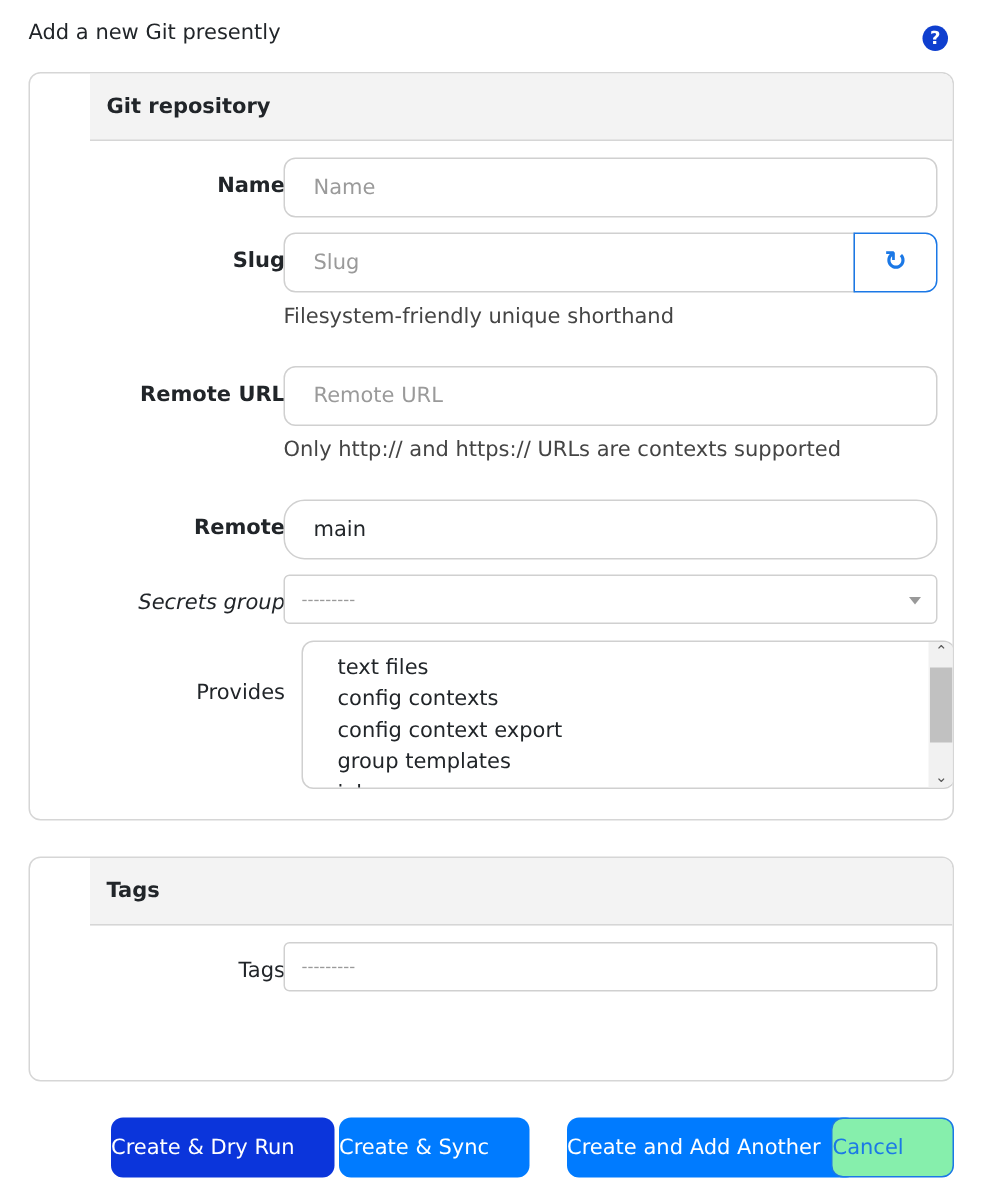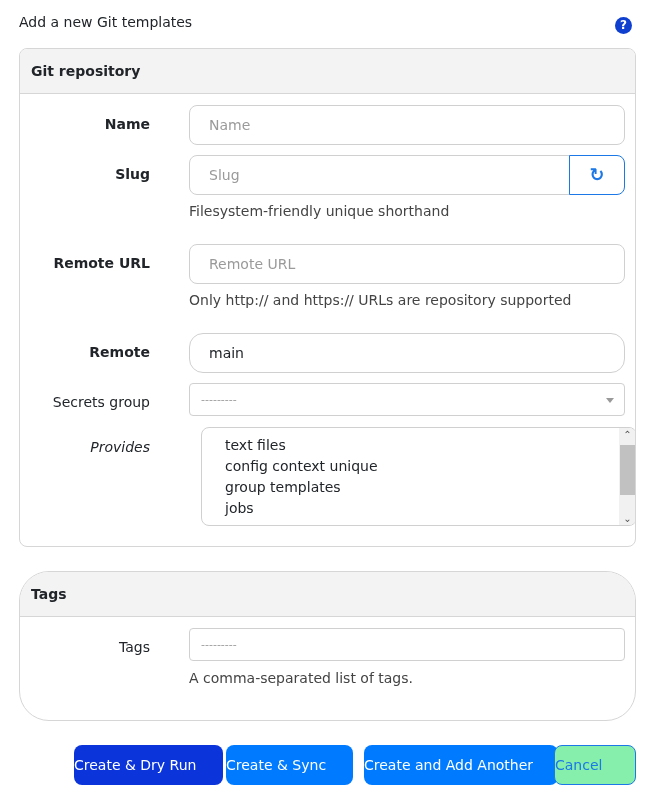--- a/index.html
+++ b/index.html
@@ -1,85 +1,85 @@
 <!DOCTYPE html>
 <html><head>
 <meta charset="utf-8">
 <style>
   * { box-sizing: border-box; }
   body { margin: 0; width: 656px; height: 801px; background: #fff; font-family: "DejaVu Sans", sans-serif; color: #212529; font-size: 14px; position: relative; overflow: hidden; }
   .page-title { position: absolute; left: 19px; top: 14px; font-size: 14px; }
   .help-icon { position: absolute; left: 615px; top: 17px; width: 17px; height: 17px; border-radius: 50%; background: #0f3fcf; color: #fff; font-size: 12px; font-weight: bold; text-align: center; line-height: 17px; }
-  .panel { position: absolute; left: 19px; width: 617px; border: 1px solid #d6d6d6; border-radius: 8px; overflow: hidden; background: #fff; }
+  .panel { position: absolute; left: 19px; width: 617px; border: 1px solid #d6d6d6; border-radius: 8px; overflow: hidden; background: #fff; padding-left: 40px; }
   .panel-heading { background: #f3f3f3; border-bottom: 1px solid #d6d6d6; height: 45px; padding-left: 11px; line-height: 45px; font-weight: bold; font-size: 14px; }
   .label { position: absolute; width: 130px; text-align: right; font-size: 14px; }
   .label.bold { font-weight: bold; }
   .input { position: absolute; left: 169px; width: 436px; height: 40px; border: 1px solid #d0d0d0; border-radius: 8px; padding-left: 19px; line-height: 38px; font-size: 14px; color: #9a9a9a; background: #fff; }
   .input.filled { color: #212529; border-radius: 14px; }
   .help { position: absolute; left: 169px; font-size: 14px; color: #444; }
   .refresh-btn { position: absolute; left: 549px; width: 56px; height: 40px; border: 1px solid #1b78e6; border-radius: 0 8px 8px 0; color: #1b78e6; text-align: center; line-height: 38px; font-size: 18px; font-weight: bold; background: #fff; }
   .select { position: absolute; left: 169px; width: 436px; height: 33px; border: 1px solid #d0d0d0; border-radius: 4px; padding-left: 11px; line-height: 31px; color: #9a9a9a; font-size: 11px; }
   .caret { position: absolute; right: 10px; top: 14px; width: 0; height: 0; border-left: 4px solid transparent; border-right: 4px solid transparent; border-top: 5px solid #999; }
   .listbox { position: absolute; left: 169px; width: 436px; height: 99px; border: 1px solid #d0d0d0; border-radius: 8px; overflow: hidden; margin-left: 12px; }
   .list-item { padding-left: 23px; height: 21px; line-height: 21px; font-size: 14px; }
   .list-items { padding-top: 7px; }
   .scrollbar { position: absolute; right: 0; top: 0; width: 17px; height: 97px; background: #f1f1f1; }
   .thumb { position: absolute; left: 1px; top: 17px; width: 15px; height: 50px; background: #c1c1c1; }
   .arrow { position: absolute; left: 0; width: 17px; text-align: center; font-size: 10px; color: #555; }
   .btn { position: absolute; top: 745px; height: 40px; border-radius: 8px; color: #fff; text-align: left; line-height: 40px; font-size: 14px; }
 </style>
 </head>
 <body>
 
-<div class="page-title">Add a new Git templates</div>
+<div class="page-title">Add a new Git presently</div>
 <div class="help-icon">?</div>
 
 <div class="panel" style="top:48px;height:499px;">
   <div class="panel-heading">Git repository</div>
 
   <div class="label bold" style="top:67px;">Name</div>
   <div class="input" style="top:56px;">Name</div>
 
   <div class="label bold" style="top:117px;">Slug</div>
   <div class="input" style="top:106px;width:381px;border-radius:8px 0 0 8px;">Slug</div>
   <div class="refresh-btn" style="top:106px;"><span>↻</span></div>
   <div class="help" style="top:154px;">Filesystem-friendly unique shorthand</div>
 
   <div class="label bold" style="top:206px;">Remote URL</div>
   <div class="input" style="top:195px;">Remote URL</div>
-  <div class="help" style="top:243px;">Only http:// and https:// URLs are repository supported</div>
+  <div class="help" style="top:243px;">Only http:// and https:// URLs are contexts supported</div>
 
   <div class="label bold" style="top:295px;">Remote</div>
   <div class="input filled" style="top:284px;">main</div>
 
-  <div class="label" style="top:345px;">Secrets group</div>
+  <div class="label" style="top:345px;font-style:italic;">Secrets group</div>
   <div class="select" style="top:334px;">
     <span>---------</span>
     <span class="caret"></span>
   </div>
 
-  <div class="label" style="top:390px;font-style:italic;">Provides</div>
+  <div class="label" style="top:405px;">Provides</div>
   <div class="listbox" style="top:378px;">
     <div class="list-items">
       <div class="list-item">text files</div>
-      <div class="list-item">config context unique</div>
+      <div class="list-item">config contexts</div>
+      <div class="list-item">config context export</div>
       <div class="list-item">group templates</div>
       <div class="list-item">jobs</div>
     </div>
     <div class="scrollbar">
       <div class="arrow" style="top:1px;">⌃</div>
       <div class="thumb"></div>
       <div class="arrow" style="bottom:1px;">⌄</div>
     </div>
   </div>
 </div>
 
-<div class="panel" style="top:571px;height:150px;border-radius:30px;">
+<div class="panel" style="top:571px;height:150px;">
   <div class="panel-heading">Tags</div>
   <div class="label" style="top:67px;">Tags</div>
   <div class="select" style="top:56px;">---------</div>
-  <div class="help" style="top:98px;">A comma-separated list of tags.</div>
 </div>
 
 <div class="btn" style="left:74px;width:149px;background:#0b35db;">Create &amp; Dry Run</div>
 <div class="btn" style="left:226px;width:127px;background:#007bff;">Create &amp; Sync</div>
-<div class="btn" style="left:364px;width:194px;background:#007bff;">Create and Add Another</div>
+<div class="btn" style="left:378px;width:194px;background:#007bff;">Create and Add Another</div>
 <div class="btn" style="left:554px;width:82px;background:#86efac;color:#1b78e6;border:1px solid #1b78e6;line-height:38px;">Cancel</div>
 
 </body></html>

